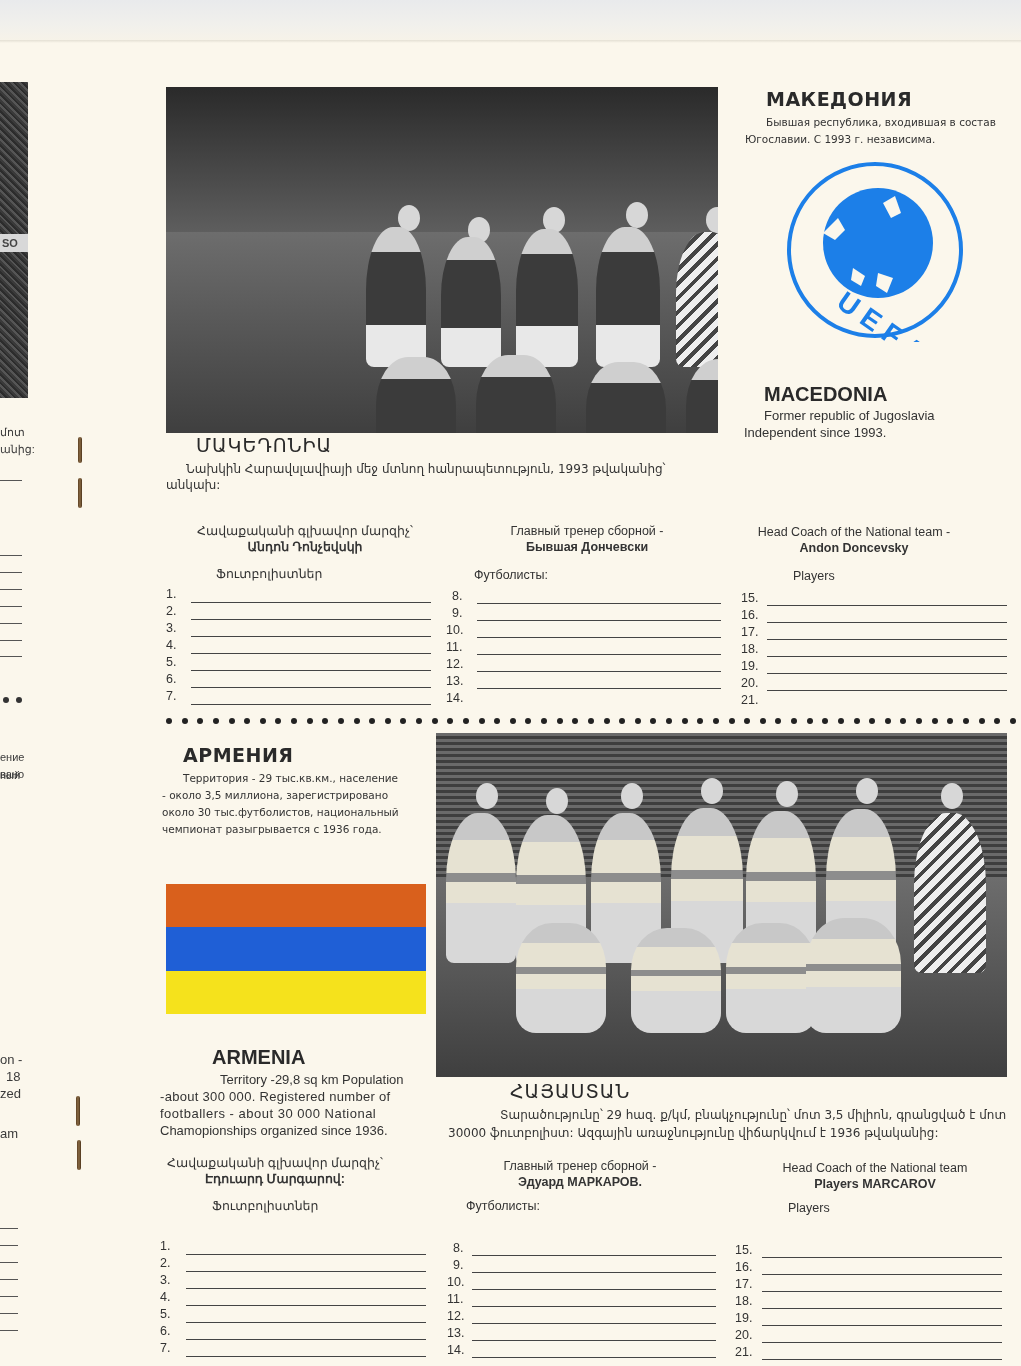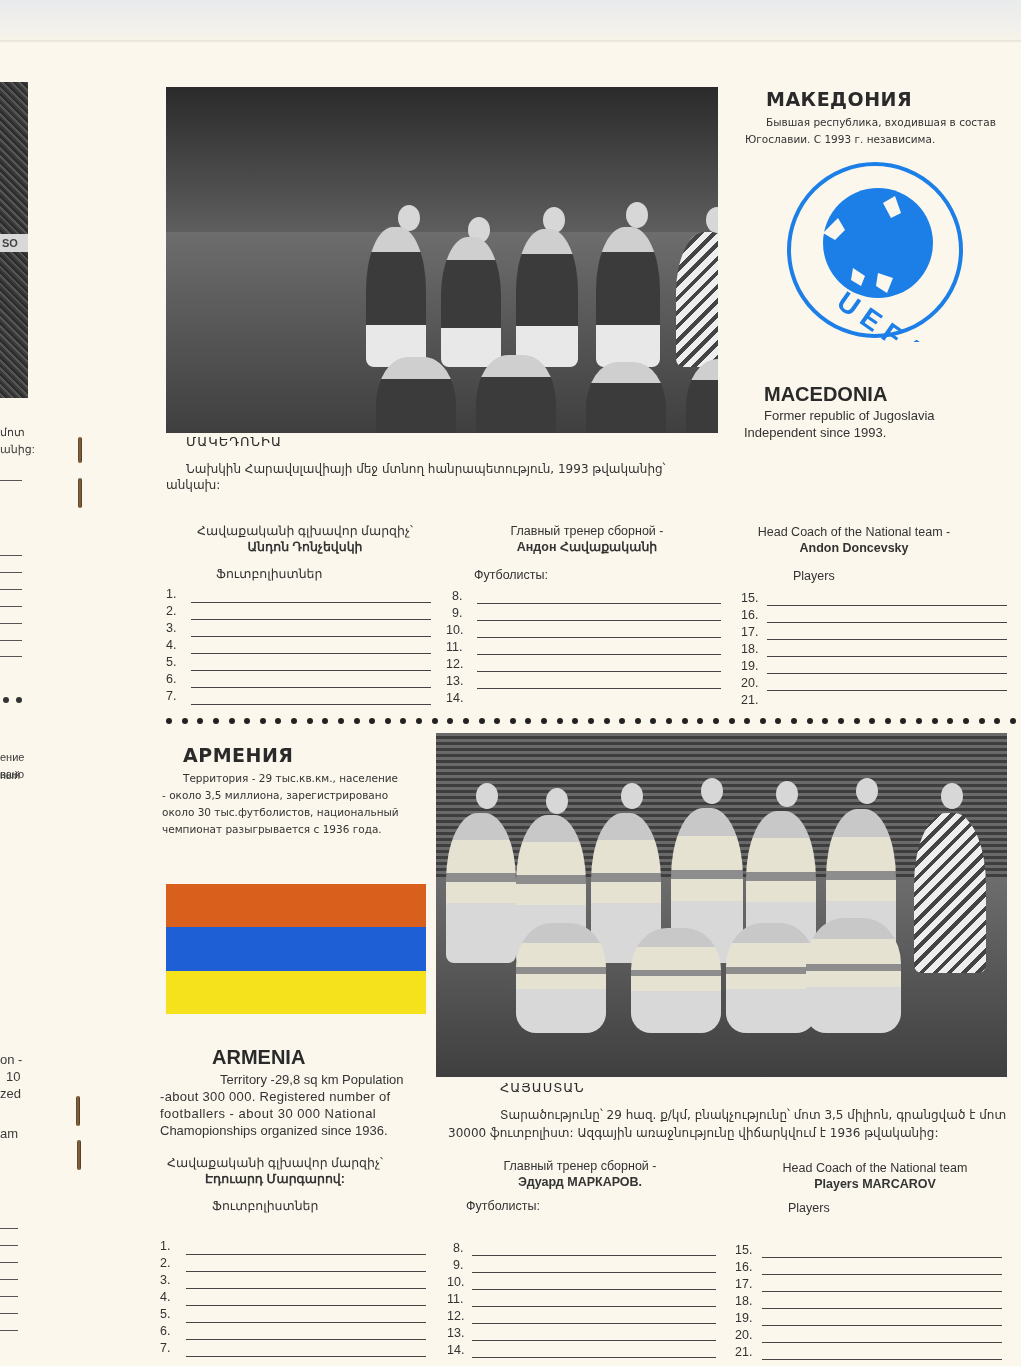--- a/index.html
+++ b/index.html
@@ -48,21 +48,21 @@
       position:absolute; border-radius: 45% 45% 8px 8px;
       background: linear-gradient(#cfcfcf 0 18%, #3b3b3b 18% 70%, #e8e8e8 70%);
     }
     .player.arm { background: linear-gradient(#c8c8c8 0 18%, #e6e2d2 18% 40%, #8d8d8d 40% 46%, #e6e2d2 46% 60%, #d8d8d8 60%); }
     .player.keeper { background: repeating-linear-gradient(135deg,#eee 0 6px,#444 6px 10px); }
     .head { position:absolute; width:22px; height:26px; border-radius:50%; background:#d7d7d7; }
 
     
     .h-ru { font-family: "DejaVu Sans", sans-serif; font-weight: bold; font-size: 19px; color:#2a2a2a; letter-spacing: 0.5px; }
     .h-en { font-family: "Liberation Sans", sans-serif; font-weight: bold; font-size: 20px; color:#2a2a2a; }
-    .h-am { font-family: "DejaVu Sans", sans-serif; font-size: 13px; color:#2a2a2a; letter-spacing: 1px; }
+    .h-am { font-family: "DejaVu Sans", sans-serif; font-size: 19px; color:#2a2a2a; letter-spacing: 1px; margin-left: 10px; }
     .body-ru { font-family: "DejaVu Sans", sans-serif; font-size: 10.5px; line-height: 17px; color:#333; }
     .body-en { font-family: "Liberation Sans", sans-serif; font-size: 13px; line-height: 16px; color:#333; }
     .body-am { font-family: "DejaVu Sans", sans-serif; font-size: 12px; line-height: 17px; color:#333; }
     .coach { text-align:center; font-size: 12.5px; line-height: 16px; color:#333; }
     .coach .name { font-weight: bold; }
     .label { font-size: 12.5px; color:#333; }
 
     .list { position:absolute; }
     .list .row { position:relative; height: 17px; }
     .list .num { position:absolute; left:0; top:0; font-size: 12.5px; color:#333; }
@@ -94,21 +94,21 @@
 <div class="sliver-line" style="top:606px"></div>
 <div class="sliver-line" style="top:623px"></div>
 <div class="sliver-line" style="top:640px"></div>
 <div class="sliver-line" style="top:656px"></div>
 <div class="sliver-dot" style="left:3px; top:697px"></div>
 <div class="sliver-dot" style="left:16px; top:697px"></div>
 <span class="sliver-text" style="top:751px">ение</span>
 <span class="sliver-text" style="top:768px">вано</span>
 <span class="sliver-text" style="top:769px">ный</span>
 <span class="sliver-text" style="top:1052px; font-size:13px">on -</span>
-<span class="sliver-text" style="top:1069px; left:6px; font-size:13px">10</span>
+<span class="sliver-text" style="top:1069px; left:6px; font-size:13px">18</span>
 <span class="sliver-text" style="top:1086px; font-size:13px">zed</span>
 <span class="sliver-text" style="top:1126px; font-size:13px">am</span>
 <div class="sliver-line" style="top:1228px; width:18px"></div>
 <div class="sliver-line" style="top:1245px; width:18px"></div>
 <div class="sliver-line" style="top:1262px; width:18px"></div>
 <div class="sliver-line" style="top:1279px; width:18px"></div>
 <div class="sliver-line" style="top:1296px; width:18px"></div>
 <div class="sliver-line" style="top:1313px; width:18px"></div>
 <div class="sliver-line" style="top:1330px; width:18px"></div>
 
@@ -160,21 +160,21 @@
 <div class="abs h-am" style="left:186px; top:434px">ՄԱԿԵԴՈՆԻԱ</div>
 <div class="abs body-am" style="left:186px; top:461px; white-space:nowrap">Նախկին Հարավսլավիայի մեջ մտնող հանրապետություն, 1993 թվականից՝</div>
 <div class="abs body-am" style="left:166px; top:477px">անկախ:</div>
 
 <div class="abs coach" style="left:180px; top:523px; width:250px">
   <div>Հավաքականի գլխավոր մարզիչ՝</div>
   <div class="name">Անդոն Դոնչեվսկի</div>
 </div>
 <div class="abs coach" style="left:462px; top:523px; width:250px">
   <div>Главный тренер  сборной -</div>
-  <div class="name">Андон Հավաքականի</div>
+  <div class="name">Бывшая Дончевски</div>
 </div>
 <div class="abs coach" style="left:719px; top:524px; width:270px">
   <div>Head Coach of the National team -</div>
   <div class="name">Andon Doncevsky</div>
 </div>
 
 <div class="abs label" style="left:216px; top:566px">Ֆուտբոլիստներ</div>
 <div class="abs label" style="left:474px; top:568px">Футболисты:</div>
 <div class="abs label" style="left:793px; top:569px">Players</div>
 

